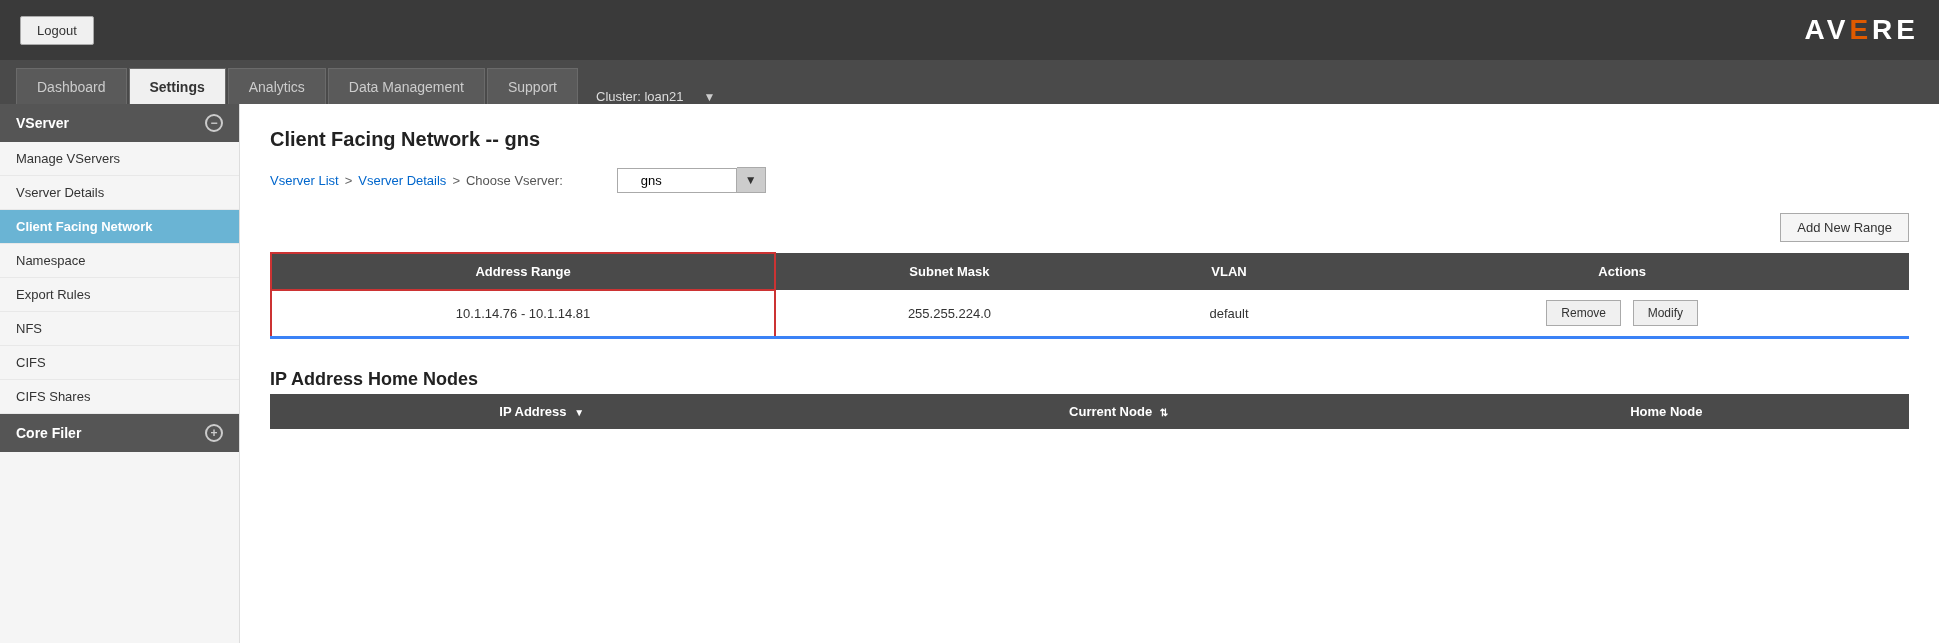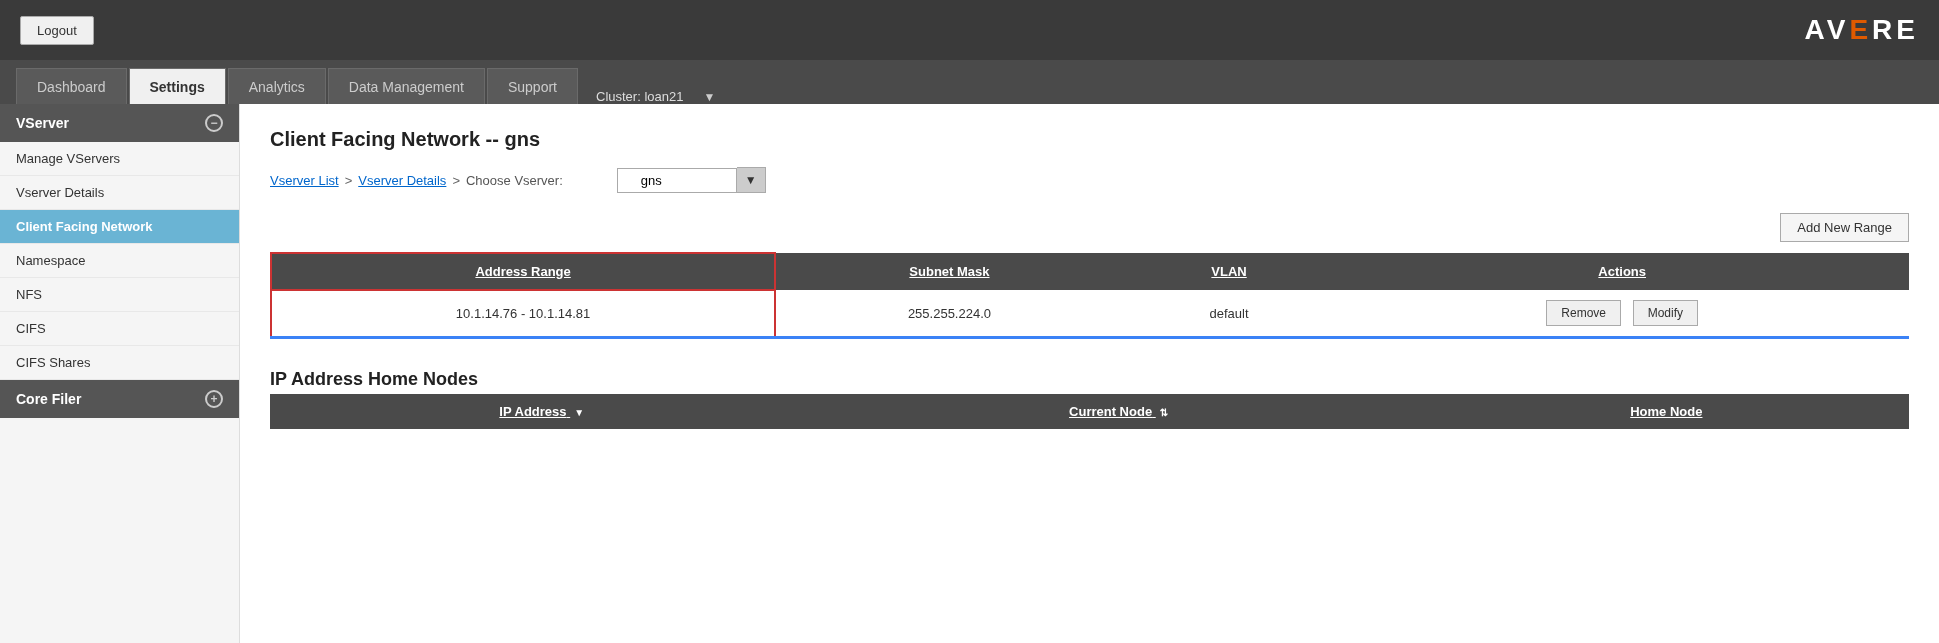--- a/index.html
+++ b/index.html
@@ -136,21 +136,20 @@
 
     #breadcrumb {
       display: flex;
       align-items: center;
       gap: 6px;
       margin-bottom: 20px;
       font-size: 13px;
     }
     .breadcrumb-link {
       color: #0066cc;
-      text-decoration: underline;
       cursor: pointer;
     }
     .breadcrumb-sep { color: #666; }
     .breadcrumb-label { color: #555; }
 
     #vserver-select-wrapper {
       display: flex;
       align-items: center;
     }
     #vserver-select {
@@ -193,21 +192,20 @@
       border-collapse: collapse;
       margin-bottom: 30px;
     }
     .data-table th {
       background: #4a4a4a;
       color: white;
       padding: 10px 16px;
       text-align: center;
       font-size: 13px;
       font-weight: bold;
-      text-decoration: underline;
     }
     .data-table td {
       padding: 10px 16px;
       border-bottom: 3px solid #3b82f6;
       font-size: 13px;
       text-align: center;
     }
     .data-table tr:nth-child(even) td { background: #f9f9f9; }
 
     
@@ -276,20 +274,21 @@
 
   <div id="sidebar">
     <div class="sidebar-section-header">
       <span>VServer</span>
       <div class="sidebar-section-icon">−</div>
     </div>
     <div class="sidebar-item">Manage VServers</div>
     <div class="sidebar-item">Vserver Details</div>
     <div class="sidebar-item active">Client Facing Network</div>
     <div class="sidebar-item">Namespace</div>
+    <div class="sidebar-item">Export Rules</div>
     <div class="sidebar-item">NFS</div>
     <div class="sidebar-item">CIFS</div>
     <div class="sidebar-item">CIFS Shares</div>
 
     <div class="sidebar-section-header">
       <span>Core Filer</span>
       <div class="sidebar-section-icon">+</div>
     </div>
   </div>
 

